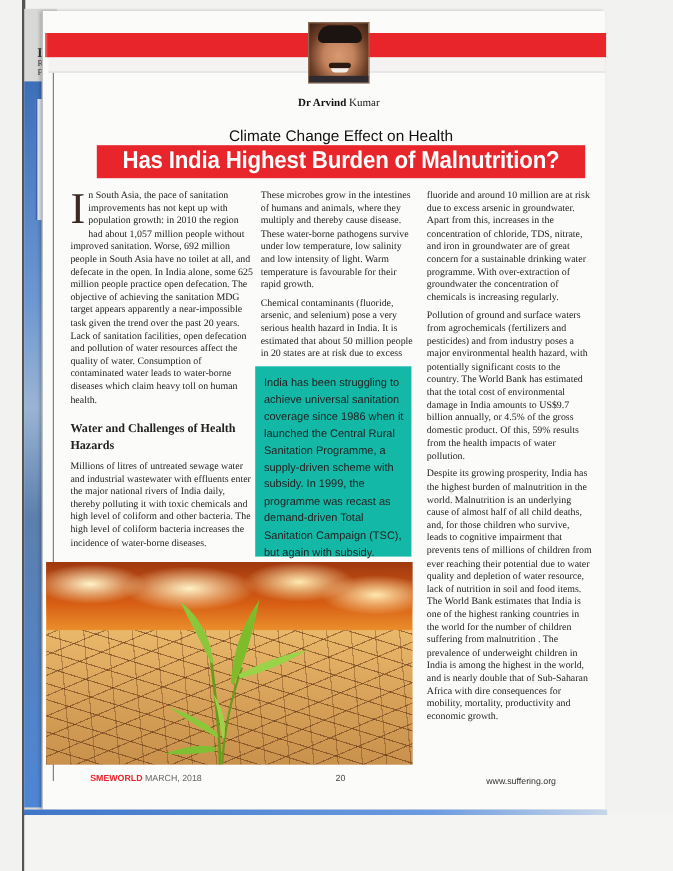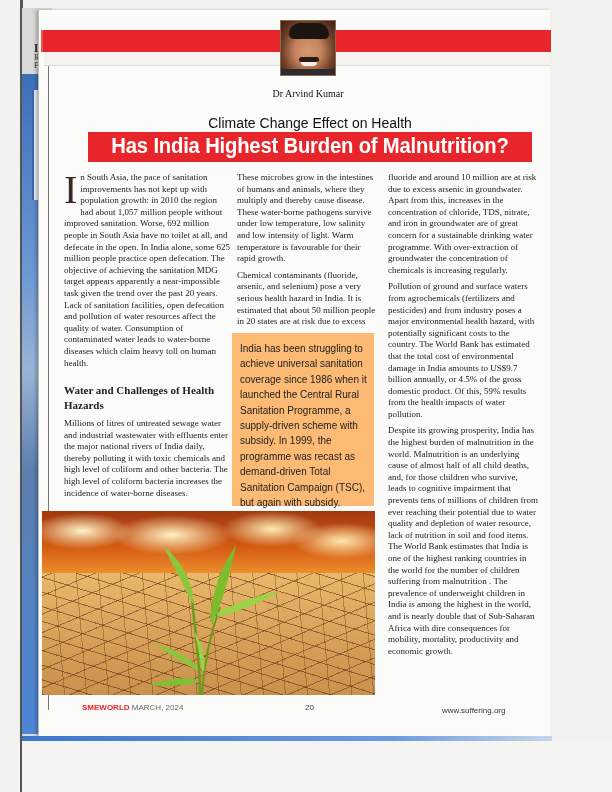--- a/index.html
+++ b/index.html
@@ -23,35 +23,35 @@
   .red-band { position: absolute; left: 43px; top: 30px; width: 508px; height: 22px; background: #e8252b; }
   .red-band-tab { position: absolute; left: 41px; top: 30px; width: 4px; height: 22px; background: #e55; }
   .ghost-line { position: absolute; left: 44px; top: 52px; width: 506px; height: 14px; background: #f4f3f1; border-bottom: 1px solid #dcdcdc; }
 
   .author-photo { position: absolute; left: 280px; top: 20px; width: 56px; height: 56px; background: radial-gradient(ellipse at 50% 55%, #d79a72 0%, #c4835e 35%, #6a3c24 70%, #3a2014 100%); border: 1px solid #8a6a50; overflow: hidden; }
   .author-photo .hair { position: absolute; left: 8px; top: 2px; width: 40px; height: 16px; background: #1c1410; border-radius: 20px 20px 8px 8px; }
   .author-photo .mustache { position: absolute; left: 18px; top: 36px; width: 20px; height: 5px; background: #2a1a12; border-radius: 4px; }
   .author-photo .smile { position: absolute; left: 20px; top: 41px; width: 16px; height: 4px; background: #f3efe8; border-radius: 0 0 8px 8px; }
   .author-photo .collar { position: absolute; left: 0; top: 48px; width: 56px; height: 8px; background: #2e2a30; }
   .author-name { position: absolute; left: 260px; top: 88px; width: 96px; text-align: center; font-size: 10px; color: #111; }
-  .author-name b { font-weight: normal; }
+  .author-name b { font-weight: bold; }
 
   .kicker { position: absolute; left: 80px; top: 115px; width: 460px; text-align: center; font-family: "Liberation Sans", sans-serif; font-size: 14px; color: #111; }
   .headline-bar { position: absolute; left: 88px; top: 132px; width: 444px; height: 30px; background: #e8252b; }
   .headline { position: absolute; left: 88px; top: 133px; width: 444px; text-align: center; font-family: "Liberation Sans", sans-serif; font-weight: bold; font-size: 22px; color: #fff; transform: scaleX(0.92); transform-origin: center; letter-spacing: -0.2px; }
 
   .col { position: absolute; font-size: 9px; line-height: 11.6px; color: #222; text-align: left; }
   .col p { margin-bottom: 5px; }
   .col1 { left: 64px; top: 172px; width: 168px; }
   .col2 { left: 237px; top: 172px; width: 140px; }
   .col3 { left: 388px; top: 172px; width: 150px; }
   .dropcap { float: left; font-size: 40px; line-height: 34px; margin: 1px 3px 0 0; color: #3b2a24; }
   .subhead { font-size: 11px; font-weight: bold; line-height: 15px; margin: 14px 0 5px; color: #222; }
 
-  .callout { position: absolute; left: 232px; top: 333px; width: 142px; height: 173px; background: #fdba74; padding: 8px 6px 6px 8px; font-family: "Liberation Sans", sans-serif; font-size: 10px; line-height: 15.4px; color: #222; }
+  .callout { position: absolute; left: 232px; top: 333px; width: 142px; height: 173px; background: #14b8a6; padding: 8px 6px 6px 8px; font-family: "Liberation Sans", sans-serif; font-size: 10px; line-height: 15.4px; color: #222; }
 
   .photo { position: absolute; left: 42px; top: 511px; width: 333px; height: 184px; overflow: hidden;
     background: linear-gradient(180deg, #8a2e0e 0%, #e06b16 18%, #f3c06a 28%, #e69a3a 40%, #e4b060 55%, #d89b4a 75%, #b7773a 100%); }
   .photo .sky { position: absolute; left: 0; top: 0; width: 100%; height: 62px; background:
       radial-gradient(ellipse 50px 18px at 40px 20px, #fff3c8 0%, rgba(255,240,190,0) 100%),
       radial-gradient(ellipse 60px 20px at 130px 24px, #fff1c4 0%, rgba(255,240,190,0) 100%),
       radial-gradient(ellipse 50px 18px at 230px 18px, #ffe9b0 0%, rgba(255,240,190,0) 100%),
       radial-gradient(ellipse 50px 18px at 300px 30px, #ffe7ad 0%, rgba(255,240,190,0) 100%),
       linear-gradient(180deg, #a0380f, #d65d13 60%, #eb8e2c); }
   .photo .cracks { position: absolute; left: 0; top: 62px; width: 100%; height: 122px; background:
@@ -129,19 +129,19 @@
     <path d="M150 92 C140 70 128 50 122 36 C138 48 150 68 152 92 Z" fill="#8cc63a"></path>
     <path d="M168 110 C170 80 178 58 194 34 C188 62 182 88 170 112 Z" fill="#7ebc2c"></path>
     <path d="M175 102 C195 92 215 84 238 80 C218 92 198 100 176 106 Z" fill="#9ad248"></path>
     <path d="M156 156 C145 145 130 138 112 132 C128 144 142 152 156 160 Z" fill="#8cc63a"></path>
     <path d="M154 168 C140 166 125 168 108 174 C124 176 140 174 154 172 Z" fill="#7fbf34"></path>
     <path d="M160 160 C158 146 156 134 152 120 C160 132 164 146 162 160 Z" fill="#9ad248"></path>
   </svg>
 </div>
 
 <div class="footer-brand">
-  <span>SMEWORLD</span> <span class="month">MARCH, 2024</span>
+  <span>SMEWORLD</span> <span class="month">MARCH, 2018</span>
 </div>
 <div class="footer-page">20</div>
 <div class="footer-url">www.suffering.org</div>
 
 <div class="bg-bottom-blue"></div>
 <div class="bg-bottom-area"></div>
 
 </body></html>

